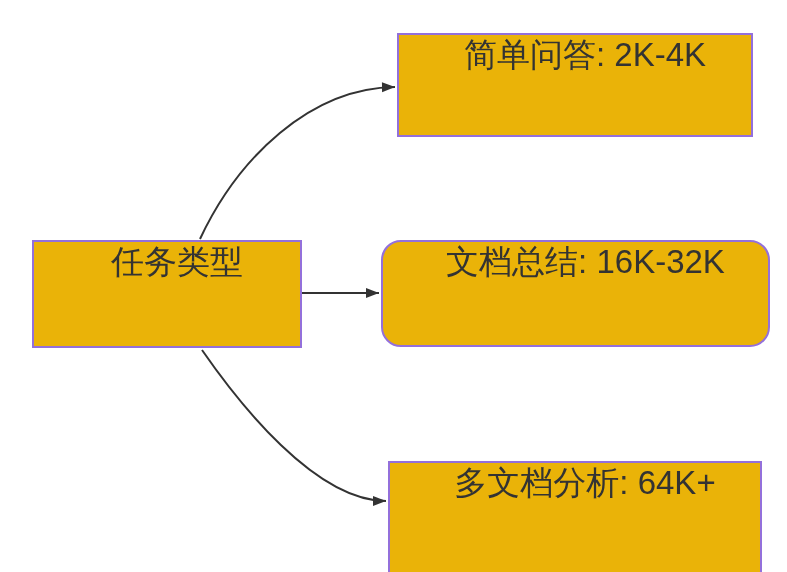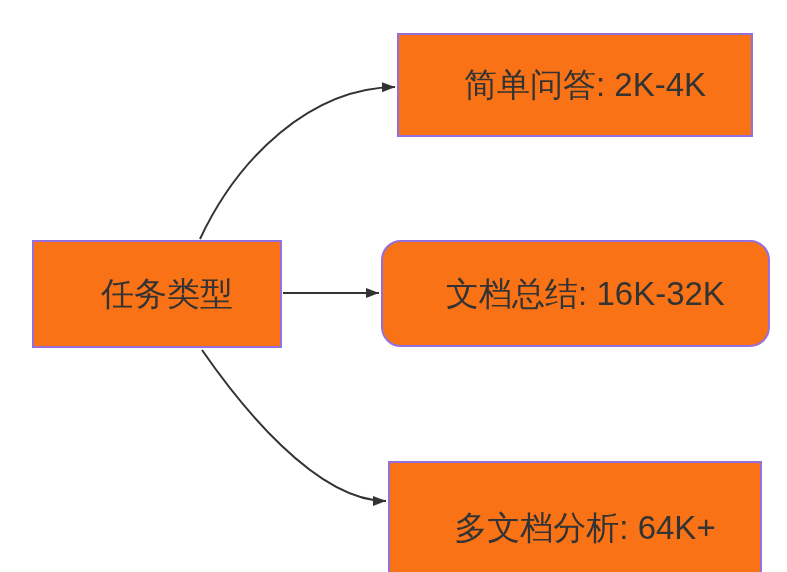--- a/index.html
+++ b/index.html
@@ -27,33 +27,33 @@
     stroke: #333333;
     stroke-width: 2px;
   }
   .arrowhead {
     fill: #333333;
     stroke: none;
   }
   .node {
     position: absolute;
     box-sizing: border-box;
-    background: #f97316;
+    background: #eab308;
     border: 2px solid #9370DB;
     color: #333333;
     font-size: 33px;
     line-height: 1.2;
     display: flex;
-    align-items: center;
+    align-items: flex-start;
     justify-content: center;
     text-align: center;
     white-space: nowrap;
     padding-left: 20px;
   }
-  .node-root   { left: 32px;  top: 240px; width: 250px; height: 108px; }
+  .node-root   { left: 32px;  top: 240px; width: 270px; height: 108px; }
   .node-child1 { left: 397px; top: 33px;  width: 356px; height: 104px; }
   .node-child2 { left: 381px; top: 240px; width: 389px; height: 107px; border-radius: 20px; }
   .node-child3 { left: 388px; top: 448px; width: 374px; height: 134px; margin-top: 13px; }
 </style>
 </head>
 <body>
 
 <div class="stage">
 
   <svg class="edges-layer" width="787" height="572" viewBox="0 0 787 572" xmlns="http://www.w3.org/2000/svg">

